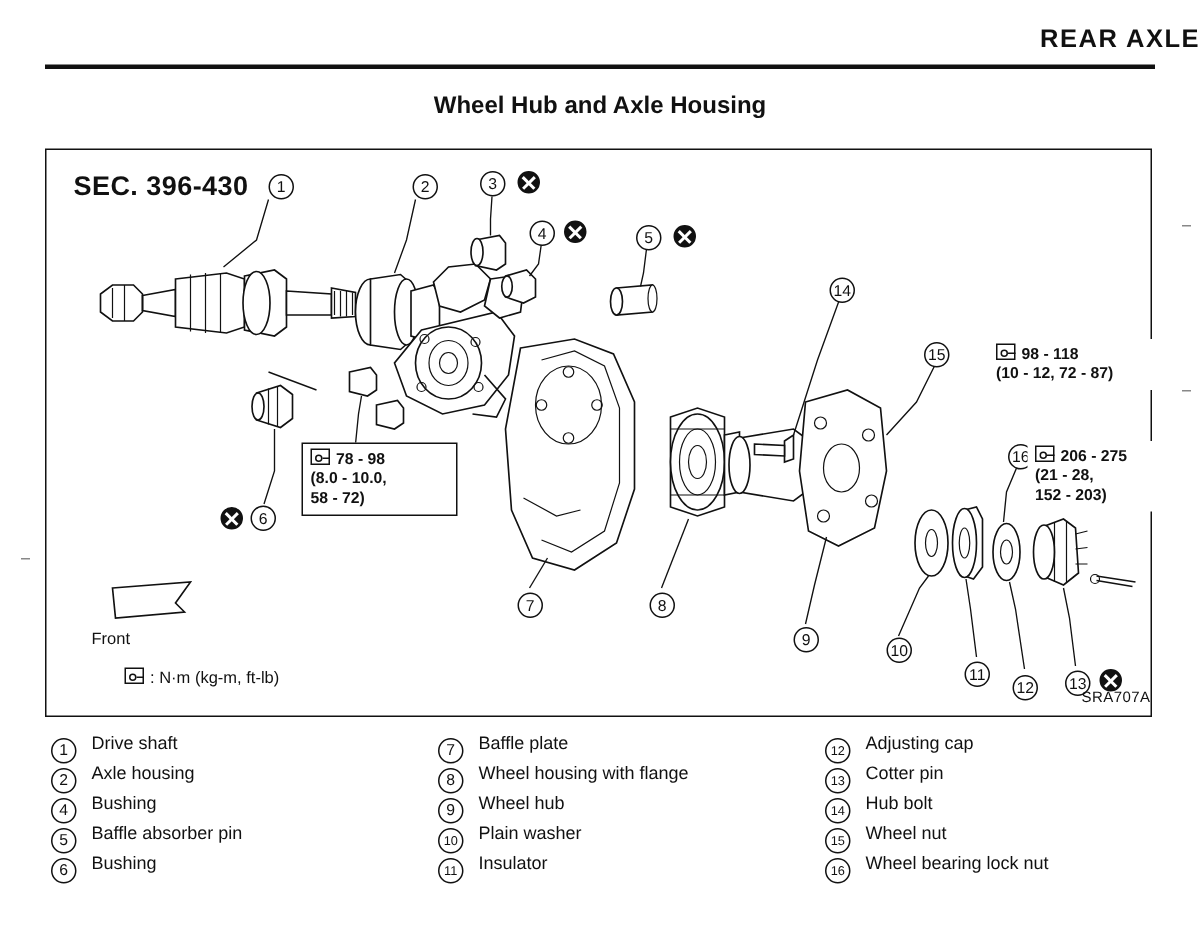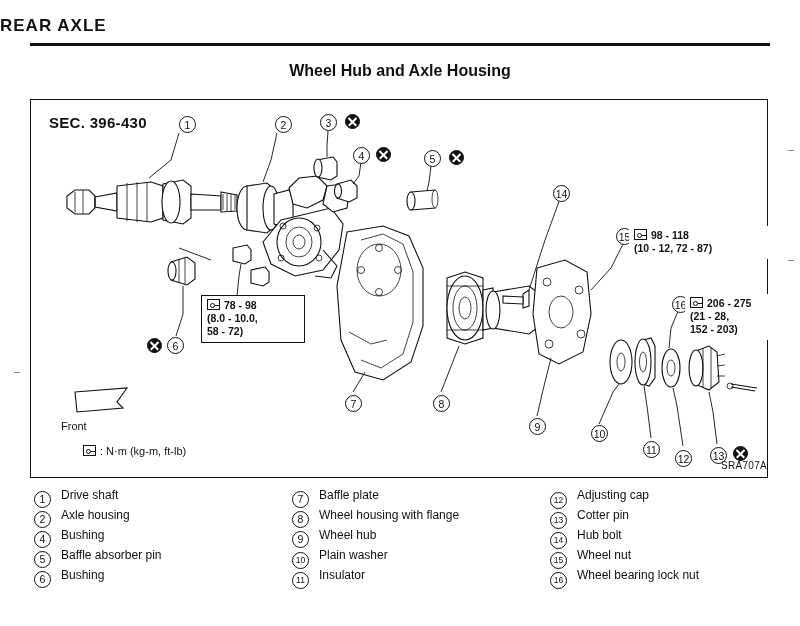--- a/index.html
+++ b/index.html
@@ -21,21 +21,21 @@
     width: 800px;
     height: 626px;
   }
 
   
   .page-header {
     position: absolute;
     left: 0;
     top: 16px;
     width: 800px;
-    text-align: left;
+    text-align: right;
   }
   .page-header .title {
     font-size: 17px;
     font-weight: bold;
     letter-spacing: 1px;
     font-family: "Liberation Sans", sans-serif;
   }
   .header-rule {
     position: absolute;
     left: 30px;
@@ -62,21 +62,21 @@
     width: 738px;
     height: 379px;
     border: 1.6px solid #111;
     box-sizing: border-box;
   }
 
   .sec-label {
     position: absolute;
     left: 18px;
     top: 14px;
-    font-size: 15px;
+    font-size: 18px;
     font-weight: bold;
     letter-spacing: .3px;
   }
 
   
   .cnum {
     position: absolute;
     width: 17px;
     height: 17px;
     border: 1.2px solid #111;
@@ -390,21 +390,21 @@
     <div class="xmark" style="left:418px; top:50px;"></div>
     <div class="xmark" style="left:116px; top:238px;"></div>
     <div class="xmark" style="left:702px; top:346px;"></div>
 
     <div class="torque boxed" style="left:170px; top:195px; width:104px;">
       <div><span class="tq-icon"></span><span>78 - 98</span></div>
       <div>(8.0 - 10.0,</div>
       <div>58 - 72)</div>
     </div>
 
-    <div class="torque" style="left:598px; top:126px; width:140px;">
+    <div class="torque" style="left:628px; top:126px; width:140px;">
       <div><span class="tq-icon"></span><span>98 - 118</span></div>
       <div>(10 - 12, 72 - 87)</div>
     </div>
 
     <div class="torque" style="left:654px; top:194px; width:100px;">
       <div><span class="tq-icon"></span><span>206 - 275</span></div>
       <div>(21 - 28,</div>
       <div>152 - 203)</div>
     </div>
 

